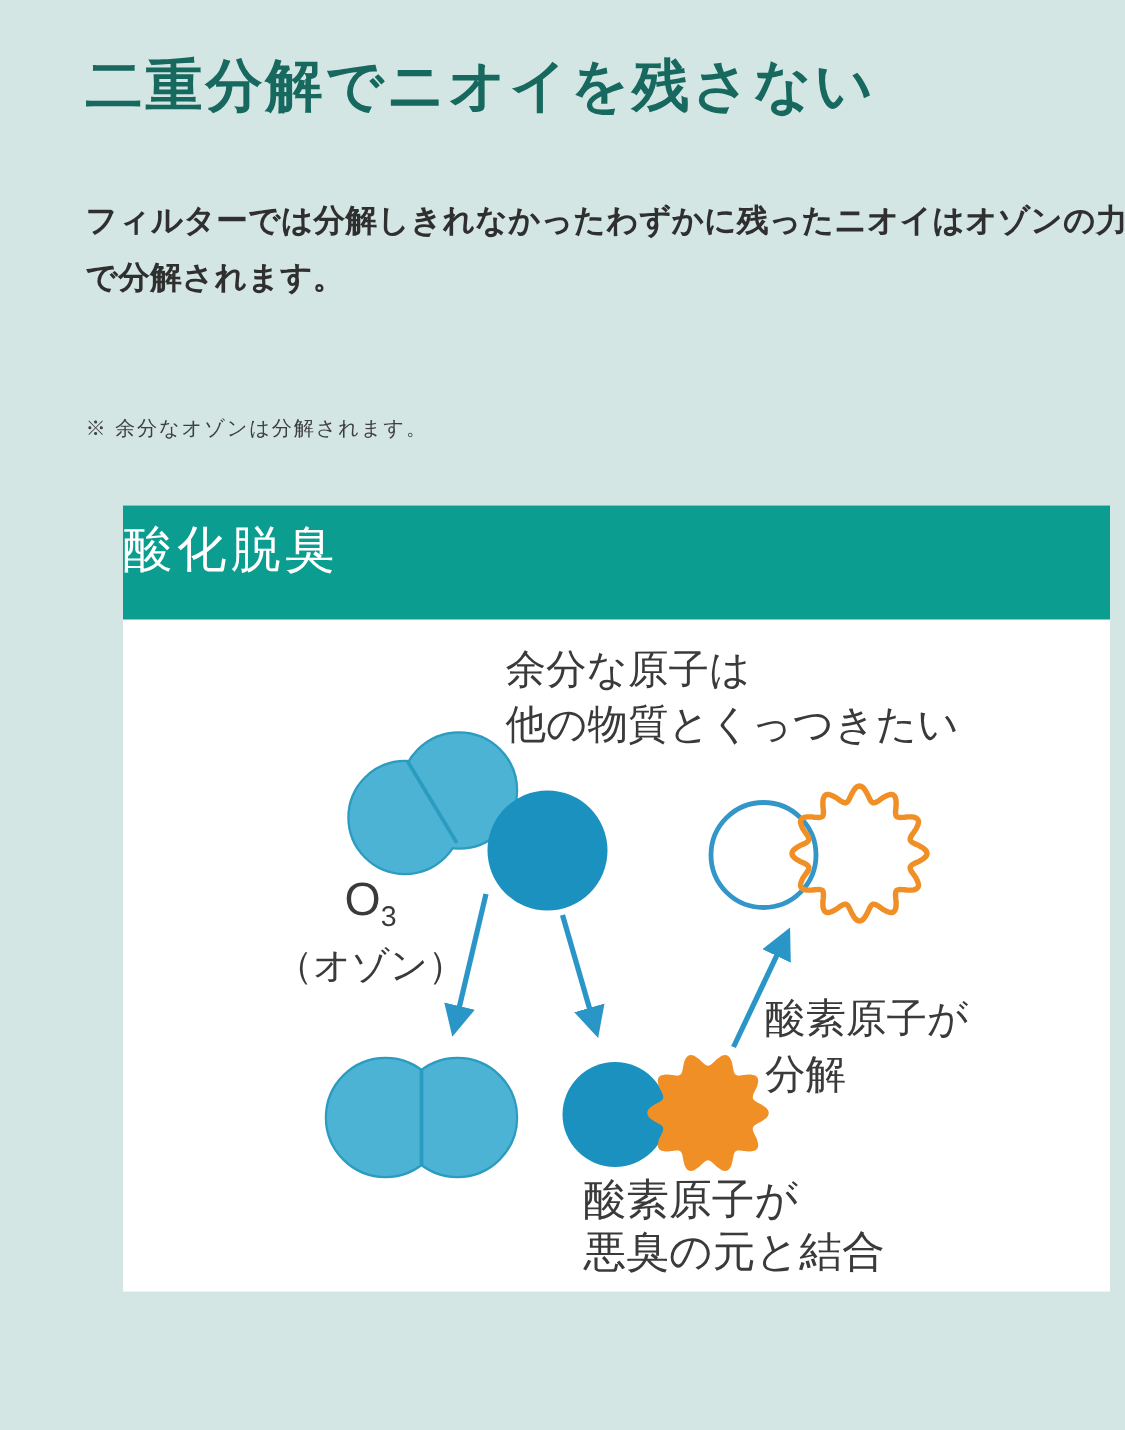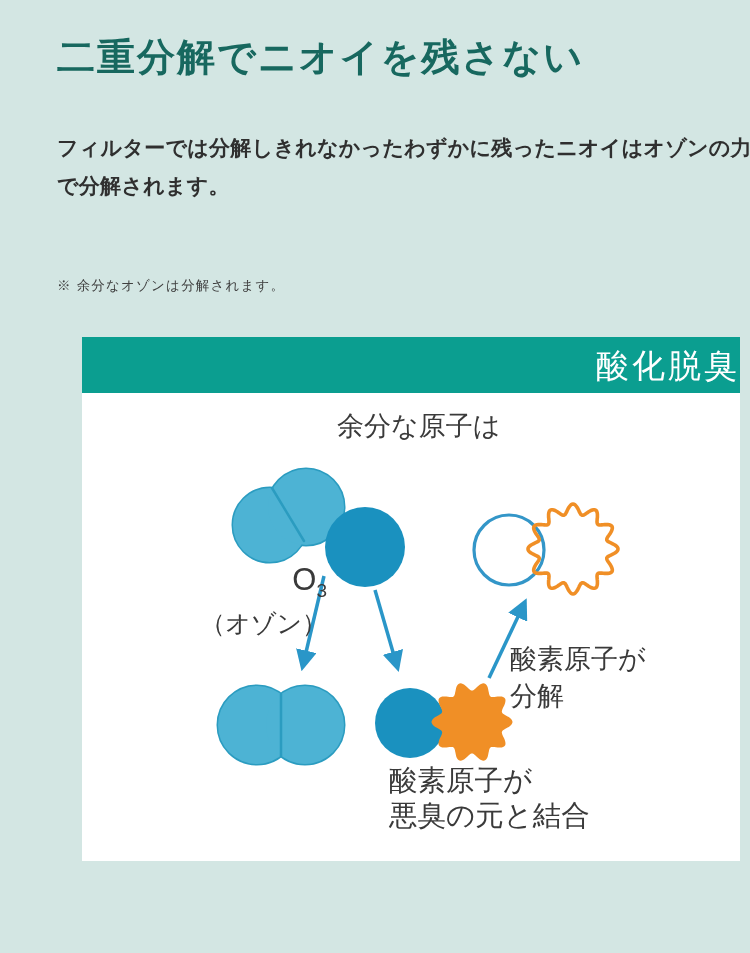--- a/index.html
+++ b/index.html
@@ -29,42 +29,42 @@
   .footnote{
     position:absolute;left:20px;top:277px;
     font-size:13.5px;letter-spacing:1.2px;color:#3F3F3F;font-weight:400;
   }
 
   .diagram{
     position:absolute;left:45px;top:337px;width:658px;height:524px;margin:0;
     background:var(--panel,#FFFFFF);
   }
   .diagram-header{
-    height:56px;line-height:58px;text-align:right;
+    height:76px;line-height:58px;text-align:left;
     background:var(--header-bar,#0B9E90);color:var(--header-text,#FFFFFF);
     font-size:33px;font-weight:500;letter-spacing:3px;
   }
   .diagram-body{position:relative;width:696px;height:466px;padding-left:42px;}
   .dsvg{position:absolute;left:0;top:0;}
 
   
   .lb{fill:var(--molecule-light-blue,#4DB3D4);stroke:none;}
   .lb.stroked{stroke:var(--molecule-light-blue-stroke,#2B9CC0);stroke-width:3;}
   .divider{stroke:var(--molecule-light-blue-stroke,#2B9CC0);stroke-width:2.5;stroke-linecap:round;}
   .db{fill:var(--molecule-dark-blue,#1A91BF);}
   .outline-blue{fill:none;stroke:#3396C8;stroke-width:3.2;}
   .outline-orange{fill:none;stroke:var(--odor-orange,#F08F26);stroke-width:3.6;}
   .orange-fill{fill:var(--odor-orange,#F08F26);}
   .arrow{stroke:var(--arrow-blue,#2A96C8);stroke-width:3.5;}
   .arrow-fill{fill:var(--arrow-blue,#2A96C8);}
 
   
   .lbl{position:absolute;color:#3A3A3A;}
   .caption{left:255px;top:15px;font-size:27px;line-height:37px;font-weight:500;white-space:nowrap;}
-  .mol-label{text-align:right;font-weight:500;}
+  .mol-label{text-align:center;font-weight:500;}
   .o3-label{left:85px;top:170px;width:160px;}
   .o2-label{left:119px;top:364px;width:160px;}
   .formula{font-size:31px;line-height:33px;}
   .formula sub{font-size:19px;}
   .mol-name{font-size:25px;line-height:32px;}
   .bond-label{left:307px;top:370px;font-size:28.5px;line-height:35px;font-weight:500;white-space:nowrap;}
   .oxidize-label{left:428px;top:248px;font-size:27px;line-height:37px;font-weight:500;white-space:nowrap;}
 </style>
 </head>
 <body>
@@ -120,20 +120,21 @@
 
         <g>
           <line x1="242" y1="183" x2="221" y2="272" class="arrow" marker-end="url(#ah)"></line>
           <line x1="293" y1="197" x2="315" y2="273" class="arrow" marker-end="url(#ah)"></line>
           <line x1="407" y1="285" x2="442" y2="211" class="arrow" marker-end="url(#ah)"></line>
         </g>
       </svg>
 
       <div class="lbl caption">
         <div>余分な原子は</div>
+        <div>他の物質とくっつきたい</div>
       </div>
 
       <div class="lbl mol-label o3-label">
         <div class="formula"><span>O</span><sub>3</sub></div>
         <div class="mol-name">（オゾン）</div>
       </div>
 
 
       <div class="lbl bond-label">
         <div>酸素原子が</div>

